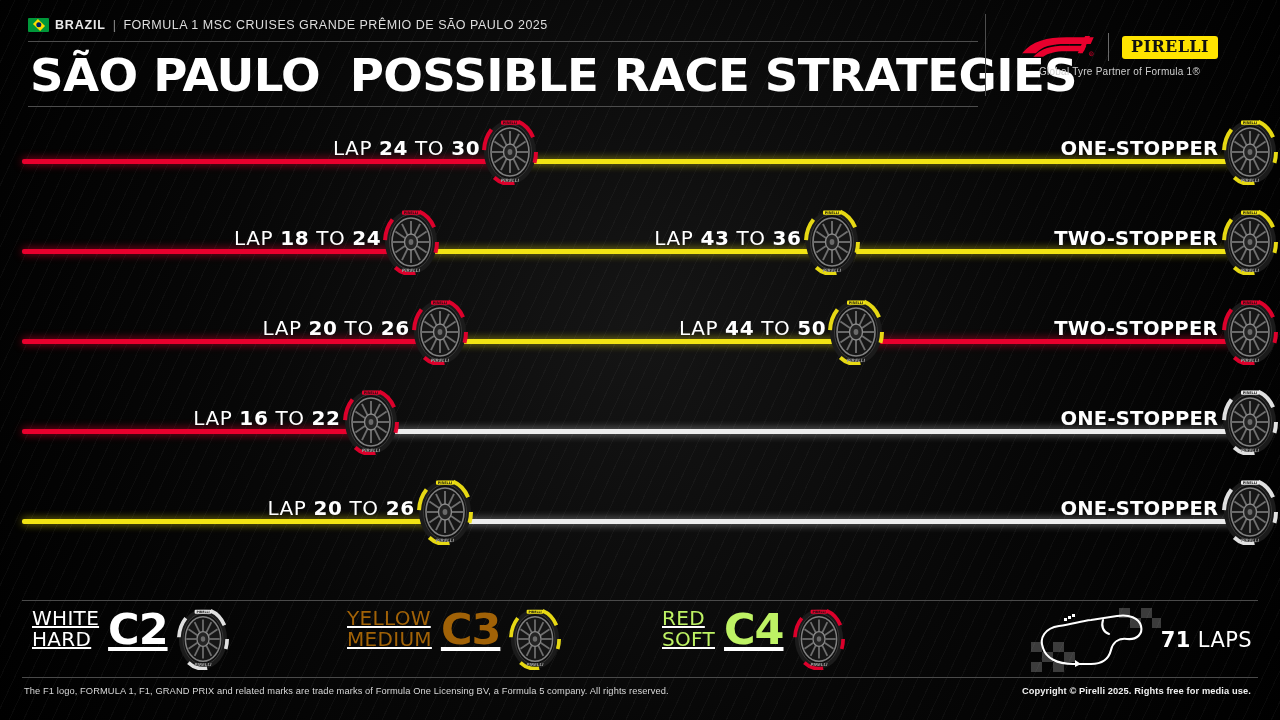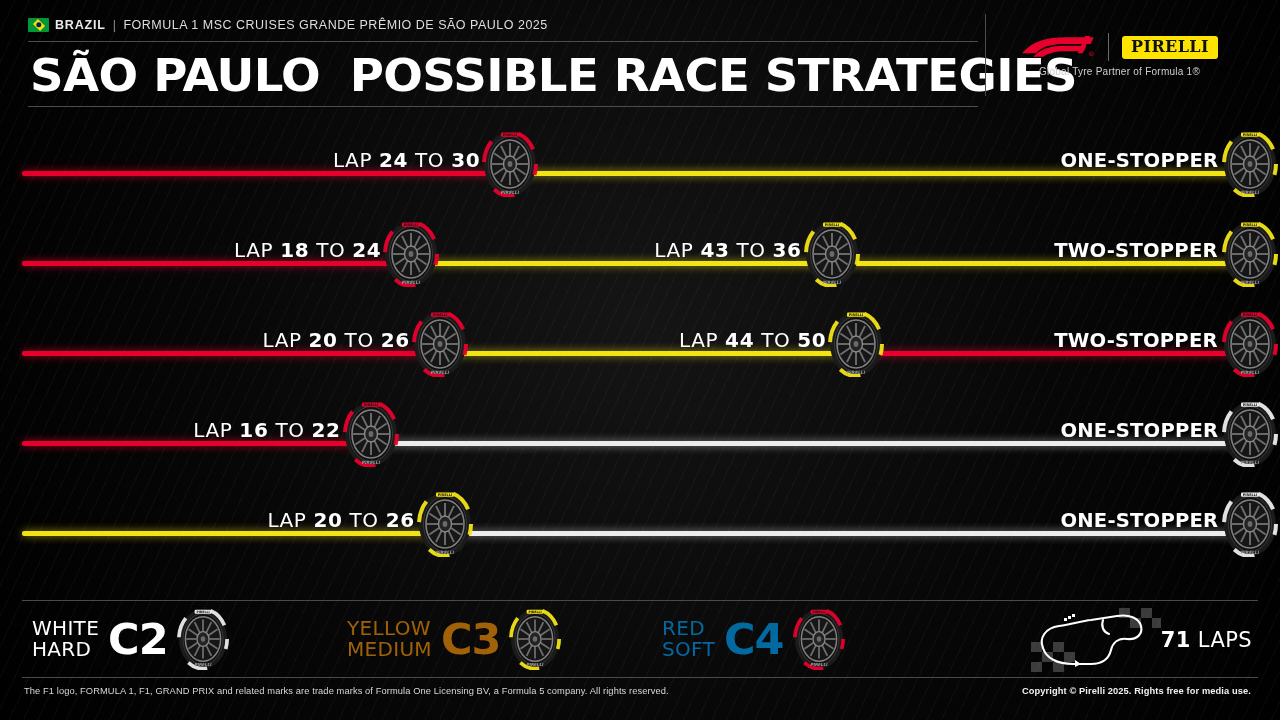--- a/index.html
+++ b/index.html
@@ -76,21 +76,21 @@
   .logo-div{ width:1px; height:28px; background:#6a6a6a; }
   .pirelli{
     background:#FFE400; color:#111; border-radius:3px;
     padding:3px 9px 4px; font-size:16px; font-weight:800;
     letter-spacing:0.4px; font-family:"DejaVu Serif", serif;
     position:relative; line-height:1;
   }
   .partner{ font-size:10px; color:#cfcfcf; letter-spacing:0.25px; }
 
   
-  .strategies{ position:absolute; left:0; top:117px; width:1280px; height:470px; }
+  .strategies{ position:absolute; left:0; top:105px; width:1280px; height:470px; }
   .srow{ position:relative; width:1280px; height:90px; }
   .track{
     position:absolute; left:22px; right:22px; top:54px; height:5px;
   }
   .seg{
     position:absolute; top:0; height:5px; border-radius:2px;
   }
   .seg.red{ background:#E8002D; box-shadow:0 0 9px rgba(232,0,45,0.75); }
   .seg.yellow{ background:#F2E414; box-shadow:0 0 9px rgba(242,228,20,0.65); }
   .seg.white{ background:#ECECEC; box-shadow:0 0 9px rgba(255,255,255,0.5); }
@@ -115,32 +115,32 @@
     font-family:"DejaVu Sans", sans-serif;
     transform:scaleX(1.03); transform-origin:right center;
   }
 
   
   .legend{
     position:absolute; left:22px; top:600px; width:1236px; height:78px;
     border-top:1px solid #4a4a4a; border-bottom:1px solid #4a4a4a;
     display:flex; align-items:center;
   }
-  .compound{ display:flex; align-items:center; gap:9px; }
+  .compound{ display:flex; align-items:flex-start; gap:9px;text-decoration:underline; }
   .compound .words{
     font-size:20px; line-height:21px; font-weight:400; letter-spacing:0.3px;
     font-family:"DejaVu Sans", sans-serif; text-align:left;
   }
   .compound .code{
     font-size:43px; font-weight:800; line-height:1; letter-spacing:-1px;
     font-family:"DejaVu Sans", sans-serif;
   }
   .c-white .words, .c-white .code{ color:#FFFFFF; }
   .c-yellow .words, .c-yellow .code{ color:#a16207; }
-  .c-red .words, .c-red .code{ color:#0369a1; }
+  .c-red .words, .c-red .code{ color:#bef264; }
   .compound .tyre-ico svg{ display:block; width:52px; height:62px; }
 
   .laps-block{
     position:absolute; right:6px; top:4px;
     display:flex; align-items:center; gap:0; height:70px;
   }
   .laps-text{
     font-size:21px; letter-spacing:0.4px; white-space:nowrap;
     font-family:"DejaVu Sans", sans-serif;
   }

